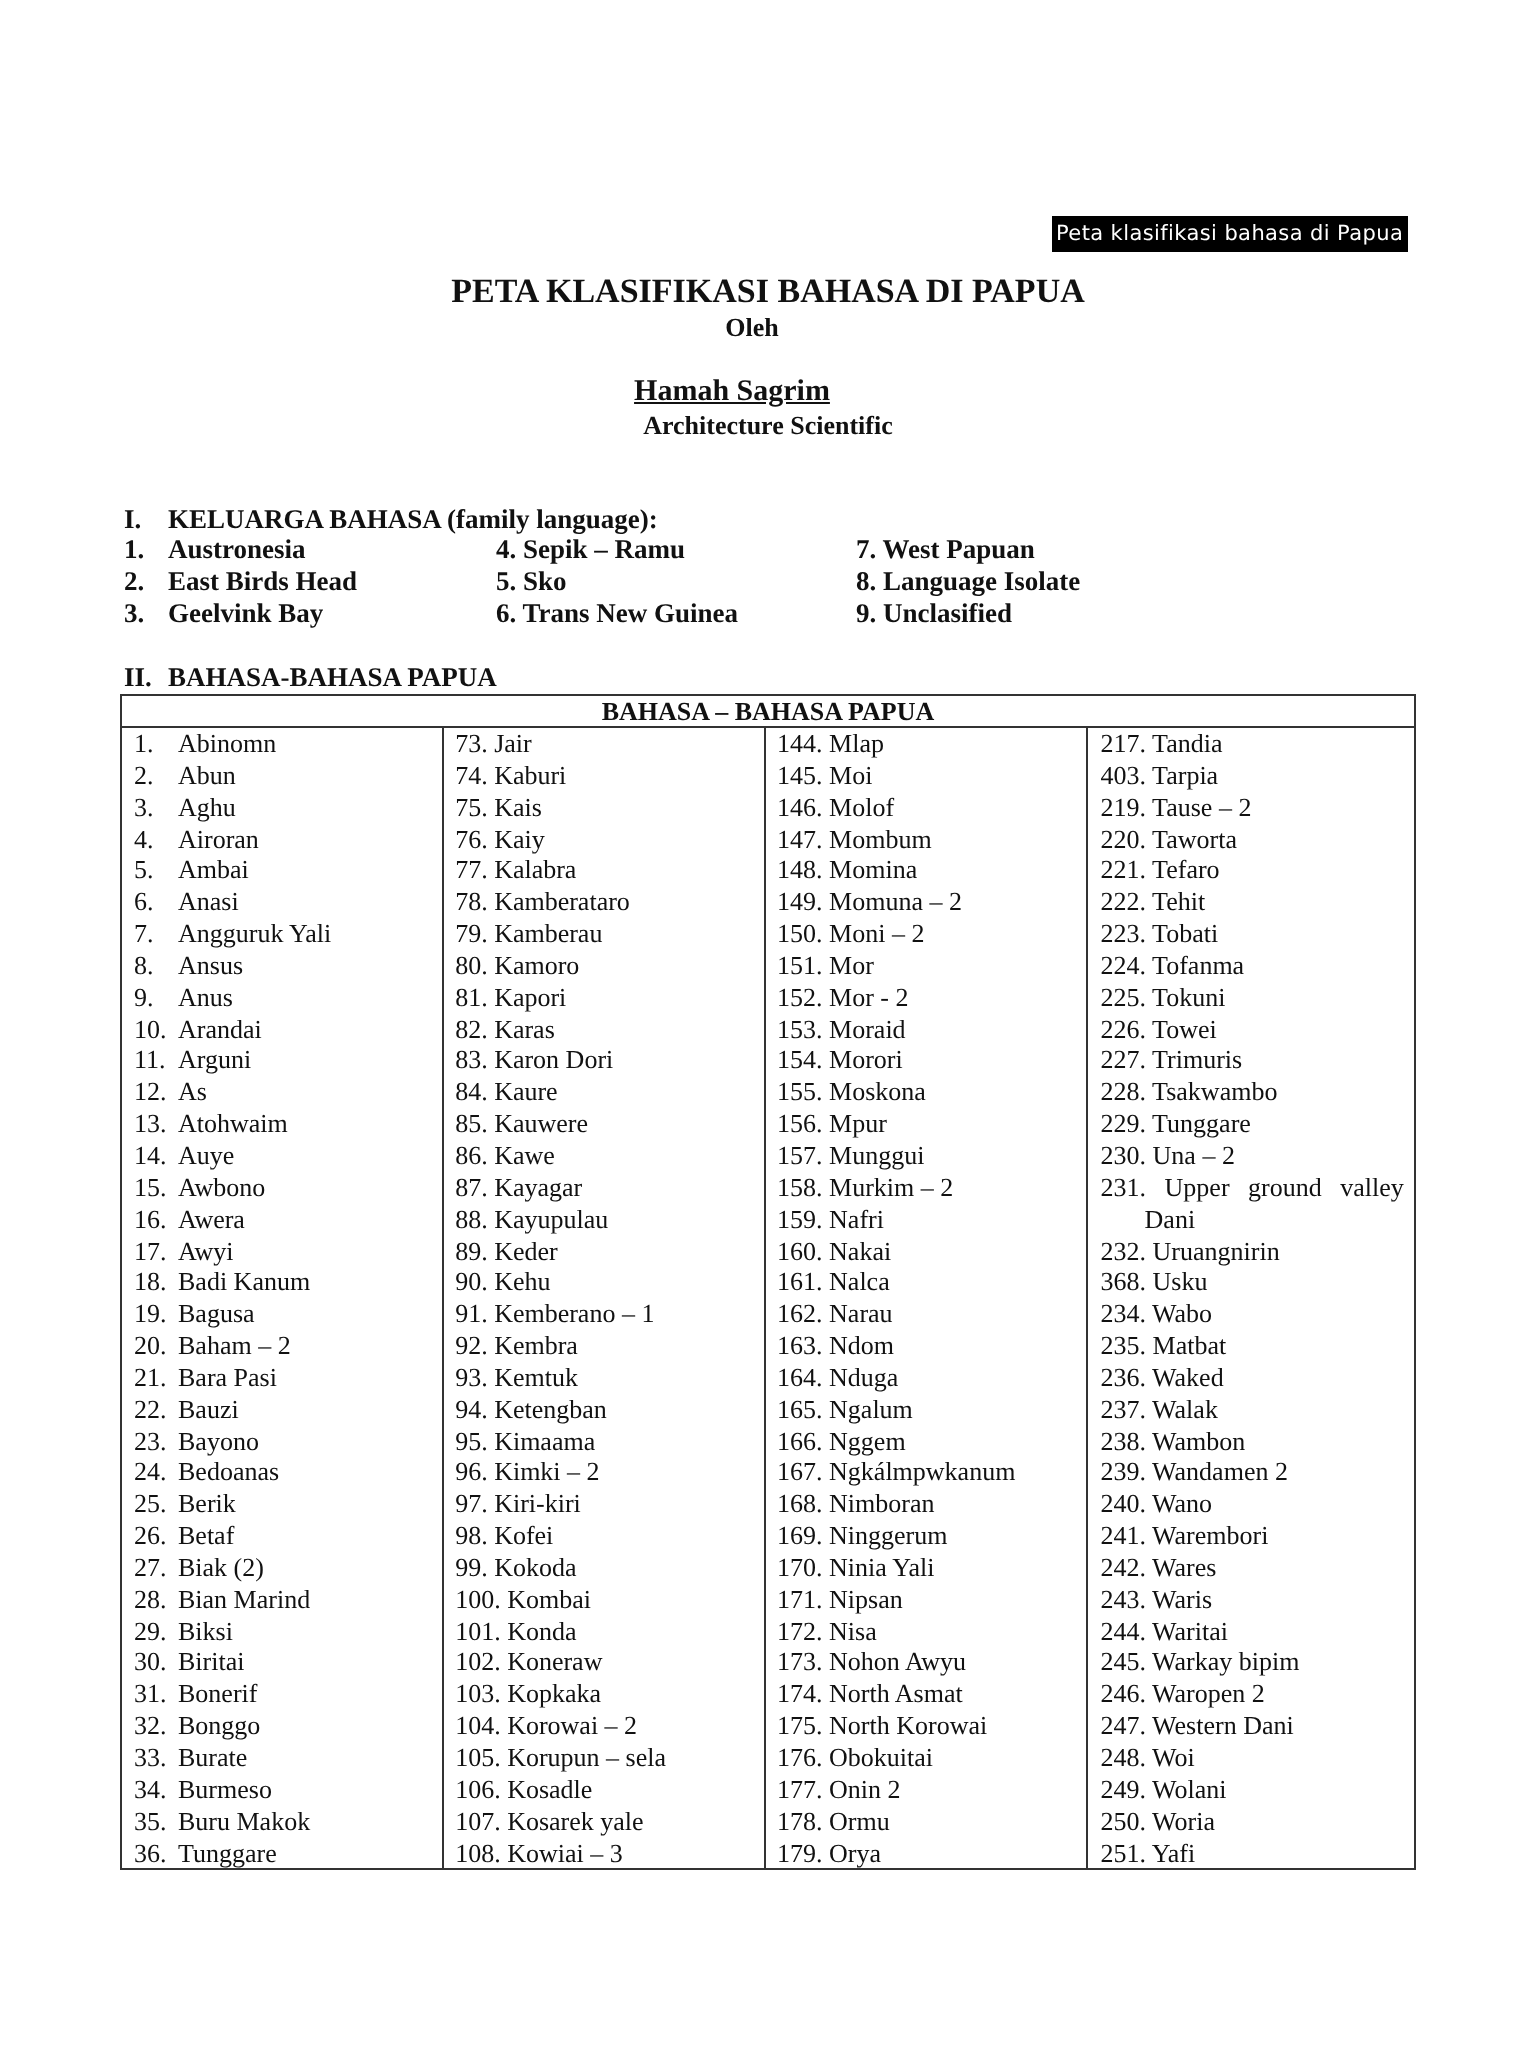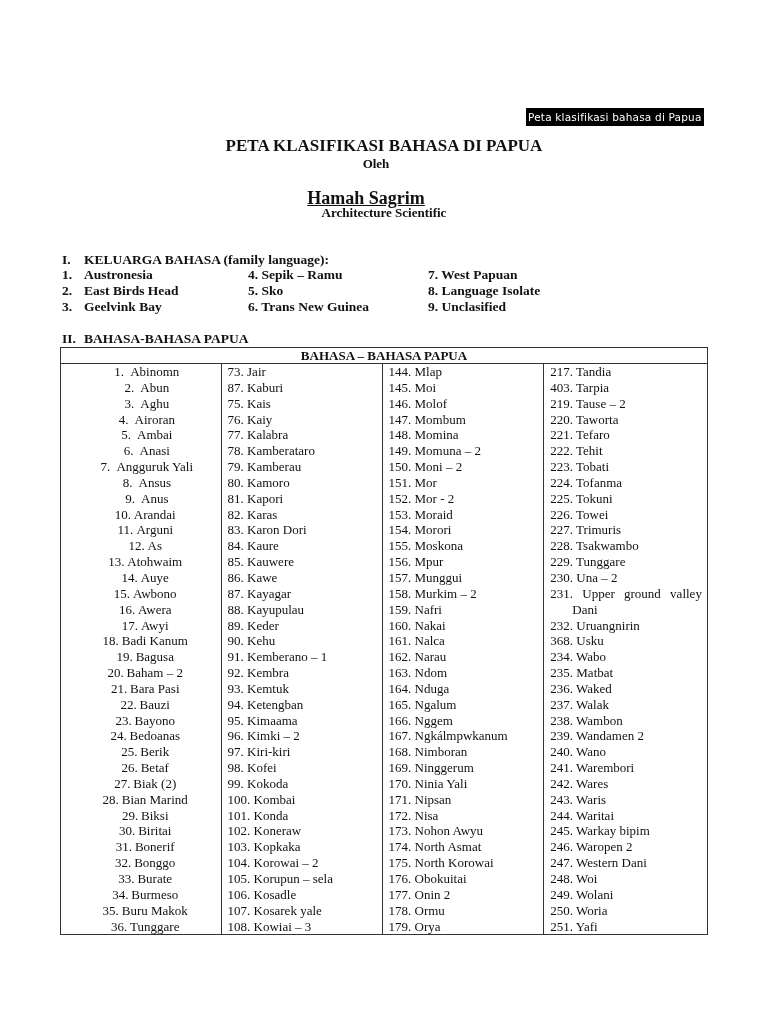--- a/index.html
+++ b/index.html
@@ -6,39 +6,39 @@
   body { width: 768px; height: 1024px; position: relative; overflow: hidden;
          font-family: "Liberation Serif", serif; color: #111; }
   .hdr-tag { position: absolute; left: 526px; top: 108px; height: 18px; line-height: 18px;
              padding: 0 2px; background: #000; color: #fff; font-family: "DejaVu Sans", sans-serif;
              font-size: 10.5px; letter-spacing: 0.2px; }
   .title { position: absolute; left: 0; width: 768px; top: 136px; text-align: center;
            font-weight: bold; font-size: 17px; }
   .oleh { position: absolute; left: 0; width: 752px; top: 156px; text-align: center;
           font-weight: bold; font-size: 13px; }
   .author { position: absolute; left: 0; width: 732px; top: 188px; text-align: center;
-            font-weight: bold; font-size: 18px; text-decoration: underline; }
+            font-weight: bold; font-size: 15px; text-decoration: underline; }
   .affil { position: absolute; left: 0; width: 768px; top: 205px; text-align: center;
            font-weight: bold; font-size: 13px; }
   .sec1 { position: absolute; left: 62px; top: 252px; font-weight: bold; font-size: 13.5px; }
   .sec1 .num { display: inline-block; width: 22px; }
   .fam { position: absolute; top: 267px; left: 62px; width: 620px; font-size: 13.5px; }
   .fam-row { height: 16px; line-height: 16px; position: relative; font-weight: bold; }
   .fam-cell { position: absolute; top: 0; white-space: nowrap; }
   .fam-cell .n { display: inline-block; width: 22px; }
   .sec2 { position: absolute; left: 62px; top: 331px; font-weight: bold; font-size: 13.5px; }
   .sec2 .num { display: inline-block; width: 22px; }
   table.langs { position: absolute; left: 60px; top: 347px; width: 648px;
                 border-collapse: collapse; font-size: 13px; border: 1.5px solid #333; }
   table.langs th { border: 1px solid #333; font-weight: bold; font-size: 13px;
                    height: 15px; line-height: 15px; padding: 0; text-align: center; }
   table.langs td { border-left: 1px solid #333; border-right: 1px solid #333;
                    vertical-align: top; padding: 0 0 0 6px; }
   .item { height: 15.85px; line-height: 15.85px; white-space: nowrap; }
-  .c1 { width: 157px; text-align: center; } .c2 { width: 157px; } .c3 { width: 157px; } .c4 { width: 157px; margin-left: 32px; }
+  .c1 { width: 157px; } .c2 { width: 157px; } .c3 { width: 157px; } .c4 { width: 157px; margin-left: 32px; }
   .n1 { display: inline-block; width: 22px; }
 </style>
 </head>
 <body>
 
 <div class="hdr-tag">Peta klasifikasi bahasa di Papua</div>
 <div class="title">PETA KLASIFIKASI BAHASA DI PAPUA</div>
 <div class="oleh">Oleh</div>
 <div class="author">Hamah Sagrim</div>
 <div class="affil">Architecture Scientific</div>
@@ -110,21 +110,21 @@
           <div class="item"><span class="n1">30.</span><span>Biritai</span></div>
           <div class="item"><span class="n1">31.</span><span>Bonerif</span></div>
           <div class="item"><span class="n1">32.</span><span>Bonggo</span></div>
           <div class="item"><span class="n1">33.</span><span>Burate</span></div>
           <div class="item"><span class="n1">34.</span><span>Burmeso</span></div>
           <div class="item"><span class="n1">35.</span><span>Buru Makok</span></div>
           <div class="item"><span class="n1">36.</span><span>Tunggare</span></div>
         </td>
       <td class="c2">
           <div class="item">73. Jair</div>
-          <div class="item">87. Kaburi</div>
+          <div class="item">74. Kaburi</div>
           <div class="item">75. Kais</div>
           <div class="item">76. Kaiy</div>
           <div class="item">77. Kalabra</div>
           <div class="item">78. Kamberataro</div>
           <div class="item">79. Kamberau</div>
           <div class="item">80. Kamoro</div>
           <div class="item">81. Kapori</div>
           <div class="item">82. Karas</div>
           <div class="item">83. Karon Dori</div>
           <div class="item">84. Kaure</div>

